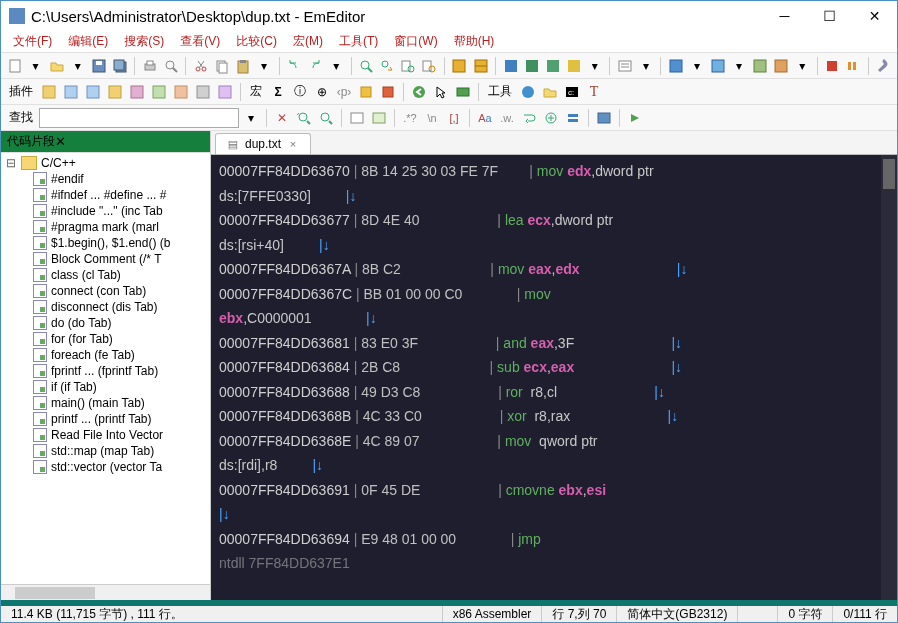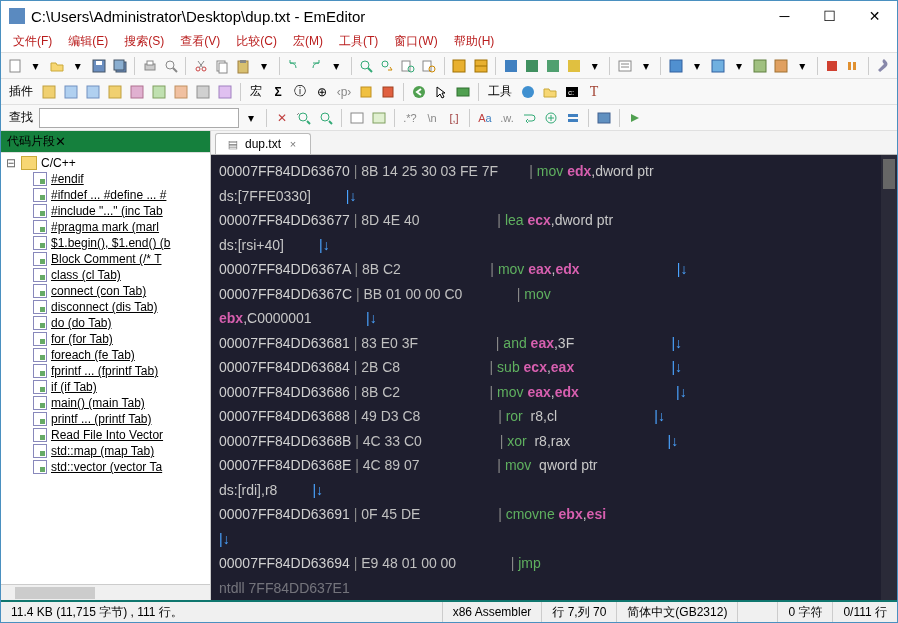--- a/index.html
+++ b/index.html
@@ -18,41 +18,41 @@
 .tb-label { font-size: 12px; padding: 0 4px; }
 .tb-input { height: 20px; border: 1px solid #aaa; font-size: 12px; padding: 0 3px; }
 .mainrow { flex: 1; display: flex; overflow: hidden; }
 .sidebar { width: 210px; background: #fff; border-right: 1px solid #ccc; display: flex; flex-direction: column; }
 .sb-title { height: 22px; display: flex; align-items: center; padding: 0 6px; background: #15803d; border-bottom: 1px solid #ddd; font-size: 12px; }
 .sb-close { font-size: 13px; }
 .tree { flex: 1; overflow: hidden; padding: 2px 0; font-size: 12px; }
 .tree-root { display: flex; align-items: center; padding: 1px 4px; }
 .tree-root .exp { width: 12px; text-align: center; color: #666; }
 .tree-root .folder { width: 16px; height: 14px; background: #f7d774; border: 1px solid #caa93a; margin: 0 4px; }
-.tree-item { display: flex; align-items: center; padding: 1px 0 1px 32px; white-space: nowrap; overflow: hidden; text-decoration: underline; }
+.tree-item { display: flex; align-items: center; padding: 1px 0 1px 32px; white-space: nowrap; overflow: hidden; }
 .tree-item .fileicon { width: 14px; height: 14px; background: #fff; border: 1px solid #88b; margin-right: 4px; position: relative; flex-shrink: 0; }
 .tree-item .fileicon::after { content: ""; position: absolute; right: 1px; bottom: 1px; width: 5px; height: 5px; background: #6a6; }
 .sb-scroll { height: 16px; background: #f0f0f0; border-top: 1px solid #ccc; position: relative; }
 .sb-thumb { position: absolute; left: 14px; top: 2px; width: 80px; height: 12px; background: #ccc; }
 .editor { flex: 1; display: flex; flex-direction: column; background: #fff; }
 .tabrow { height: 24px; display: flex; align-items: flex-end; background: #f4f4f4; border-bottom: 1px solid #bbb; padding-left: 4px; }
 .tab { display: flex; align-items: center; gap: 5px; padding: 3px 10px; background: #fff; border: 1px solid #bbb; border-bottom: none; font-size: 12px; border-radius: 3px 3px 0 0; }
 .tab .dot { width: 14px; height: 14px; display: inline-flex; align-items: center; justify-content: center; font-size: 11px; color: #777; }
 .code { flex: 1; background: #1e1e2e; color: #ddd; font-family: Consolas, monospace; font-size: 14px; padding: 4px 8px; overflow: hidden; line-height: 1.75; position: relative; }
 .code .line { white-space: pre; }
 .addr { color: #d0d0d0; }
 .pipe { color: #888; }
 .bytes { color: #c0c0c0; }
 .mn { color: #5fb05f; }
 .reg { color: #d75faf; font-weight: bold; }
 .plain { color: #c8c8c8; }
 .arrow { color: #4aa3ff; }
 .vscroll { position: absolute; right: 0; top: 0; bottom: 0; width: 16px; background: #2a2a38; }
 .vthumb { position: absolute; right: 2px; top: 4px; width: 12px; height: 30px; background: #666; }
-.statusbar { height: 22px; background: #f0f0f0; border-top: 2px solid #0f766e; display: flex; align-items: center; font-size: 12px; }
+.statusbar { height: 22px; background: #f0f0f0; border-top: 6px solid #0f766e; display: flex; align-items: center; font-size: 12px; }
 .statusbar .seg { padding: 0 10px; border-right: 1px solid #ccc; height: 100%; display: flex; align-items: center; }
 .statusbar .flex { flex: 1; }
 svg { display: block; }
 </style>
 </head>
 <body>
 
 <div class="titlebar">
   <div class="icon"></div>
   <div class="title">C:\Users\Administrator\Desktop\dup.txt - EmEditor</div>
@@ -539,21 +539,20 @@
     <div class="code" id="codearea">
       <div class="line"><span class="addr">00007FF84DD63670</span> <span class="pipe">|</span> <span class="bytes">8B 14 25 30 03 FE 7F    </span>    <span class="pipe">| </span><span class="mn">mov </span><span class="reg">edx</span><span class="plain">,dword ptr</span></div>
         <div class="line"><span class="plain">ds:[7FFE0330]</span>         <span class="arrow">|↓</span></div>
         <div class="line"><span class="addr">00007FF84DD63677</span> <span class="pipe">|</span> <span class="bytes">8D 4E 40                </span>    <span class="pipe">| </span><span class="mn">lea </span><span class="reg">ecx</span><span class="plain">,dword ptr</span></div>
         <div class="line"><span class="plain">ds:[rsi+40]</span>         <span class="arrow">|↓</span></div>
         <div class="line"><span class="addr">00007FF84DD6367A</span> <span class="pipe">|</span> <span class="bytes">8B C2                   </span>    <span class="pipe">| </span><span class="mn">mov </span><span class="reg">eax</span><span class="plain">,</span><span class="reg">edx</span>                         <span class="arrow">|↓</span></div>
         <div class="line"><span class="addr">00007FF84DD6367C</span> <span class="pipe">|</span> <span class="bytes">BB 01 00 00 C0          </span>    <span class="pipe">| </span><span class="mn">mov </span></div>
         <div class="line"><span class="reg">ebx</span><span class="plain">,C0000001</span>              <span class="arrow">|↓</span></div>
         <div class="line"><span class="addr">00007FF84DD63681</span> <span class="pipe">|</span> <span class="bytes">83 E0 3F                </span>    <span class="pipe">| </span><span class="mn">and </span><span class="reg">eax</span><span class="plain">,3F</span>                         <span class="arrow">|↓</span></div>
         <div class="line"><span class="addr">00007FF84DD63684</span> <span class="pipe">|</span> <span class="bytes">2B C8                   </span>    <span class="pipe">| </span><span class="mn">sub </span><span class="reg">ecx</span><span class="plain">,</span><span class="reg">eax</span>                         <span class="arrow">|↓</span></div>
-        <div class="line"><span class="addr">00007FF84DD63686</span> <span class="pipe">|</span> <span class="bytes">8B C2                   </span>    <span class="pipe">| </span><span class="mn">mov </span><span class="reg">eax</span><span class="plain">,</span><span class="reg">edx</span>                         <span class="arrow">|↓</span></div>
         <div class="line"><span class="addr">00007FF84DD63688</span> <span class="pipe">|</span> <span class="bytes">49 D3 C8                </span>    <span class="pipe">| </span><span class="mn">ror </span><span class="plain"> r8,cl</span>                         <span class="arrow">|↓</span></div>
         <div class="line"><span class="addr">00007FF84DD6368B</span> <span class="pipe">|</span> <span class="bytes">4C 33 C0                </span>    <span class="pipe">| </span><span class="mn">xor </span><span class="plain"> r8,rax</span>                         <span class="arrow">|↓</span></div>
         <div class="line"><span class="addr">00007FF84DD6368E</span> <span class="pipe">|</span> <span class="bytes">4C 89 07                </span>    <span class="pipe">| </span><span class="mn">mov </span><span class="plain"> qword ptr</span></div>
         <div class="line"><span class="plain">ds:[rdi],r8</span>         <span class="arrow">|↓</span></div>
         <div class="line"><span class="addr">00007FF84DD63691</span> <span class="pipe">|</span> <span class="bytes">0F 45 DE                </span>    <span class="pipe">| </span><span class="mn">cmovne </span><span class="reg">ebx</span><span class="plain">,</span><span class="reg">esi</span></div>
         <div class="line"><span class="arrow">|↓</span></div>
         <div class="line"><span class="addr">00007FF84DD63694</span> <span class="pipe">|</span> <span class="bytes">E9 48 01 00 00          </span>    <span class="pipe">| </span><span class="mn">jmp </span></div>
         <div class="line"><span class="plain" style="opacity:.5">ntdll 7FF84DD637E1</span></div>
         <div class="vscroll">
           <div class="vthumb"></div>

